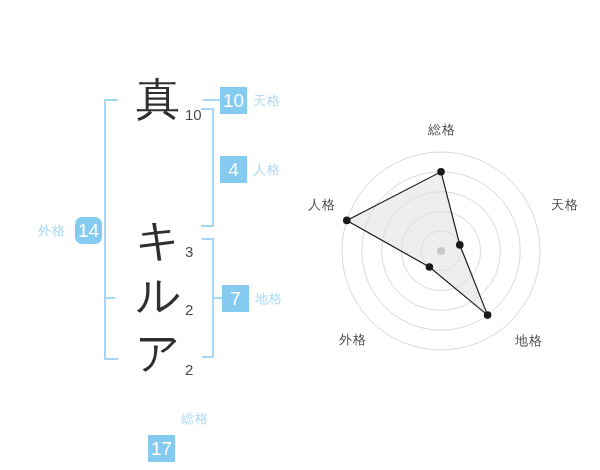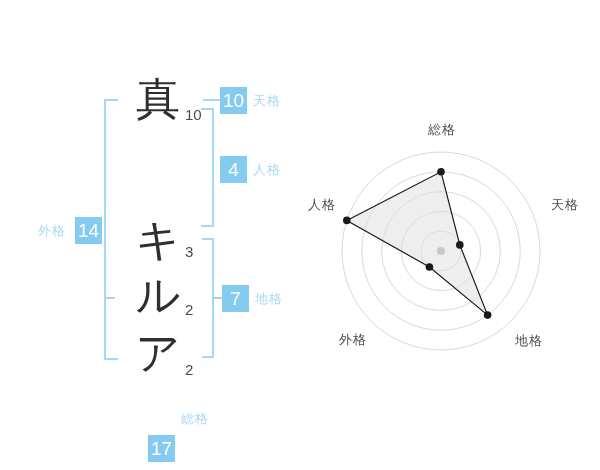--- a/index.html
+++ b/index.html
@@ -68,21 +68,21 @@
   <div class="kbox" style="left:220px; top:87px;">10</div>
   <div class="klabel" style="left:253px; top:94px;">天格</div>
 
   <div class="kbox" style="left:220px; top:156px;">4</div>
   <div class="klabel" style="left:253px; top:163px;">人格</div>
 
   <div class="kbox" style="left:222px; top:285px;">7</div>
   <div class="klabel" style="left:255px; top:292px;">地格</div>
 
   <div class="klabel" style="left:38px;  top:224px;">外格</div>
-  <div class="kbox" style="left:75px;  top:217px;">14</div>
+  <div class="kbox" style="left:75px;  top:217px;border-radius:7px;">14</div>
 
   <div class="kbox" style="left:148px; top:405px;margin-top:30px;">17</div>
   <div class="klabel" style="left:181px; top:412px;">総格</div>
 
   <svg id="radar-svg" class="radar-svg" viewBox="0 0 290 290">
       <circle cx="145" cy="145" r="19.8" fill="none" stroke="#d9d9d9" stroke-width="1"></circle>
       <circle cx="145" cy="145" r="39.6" fill="none" stroke="#d9d9d9" stroke-width="1"></circle>
       <circle cx="145" cy="145" r="59.400000000000006" fill="none" stroke="#d9d9d9" stroke-width="1"></circle>
       <circle cx="145" cy="145" r="79.2" fill="none" stroke="#d9d9d9" stroke-width="1"></circle>
       <circle cx="145" cy="145" r="99" fill="none" stroke="#d9d9d9" stroke-width="1"></circle>

